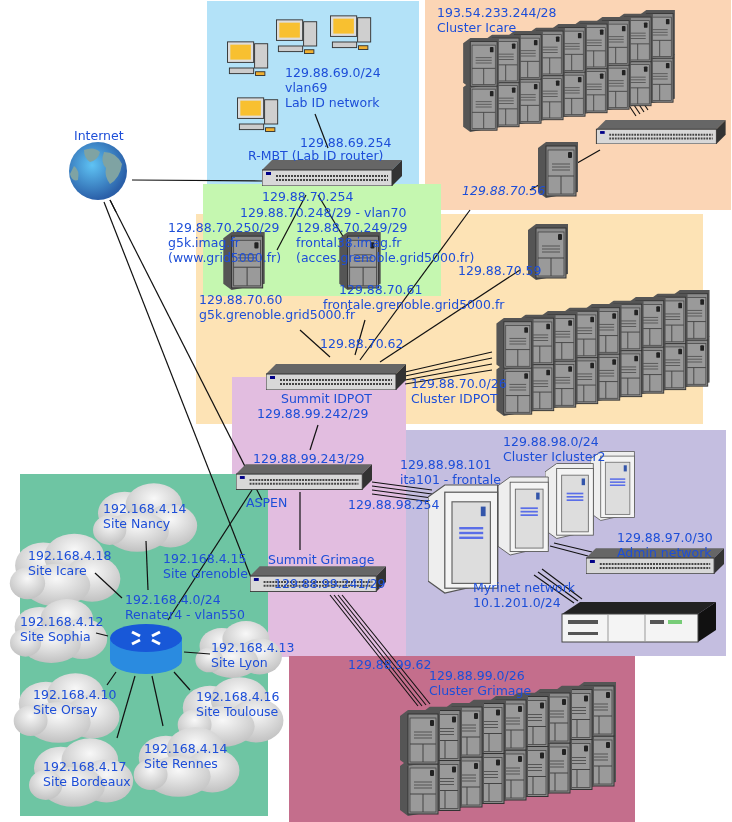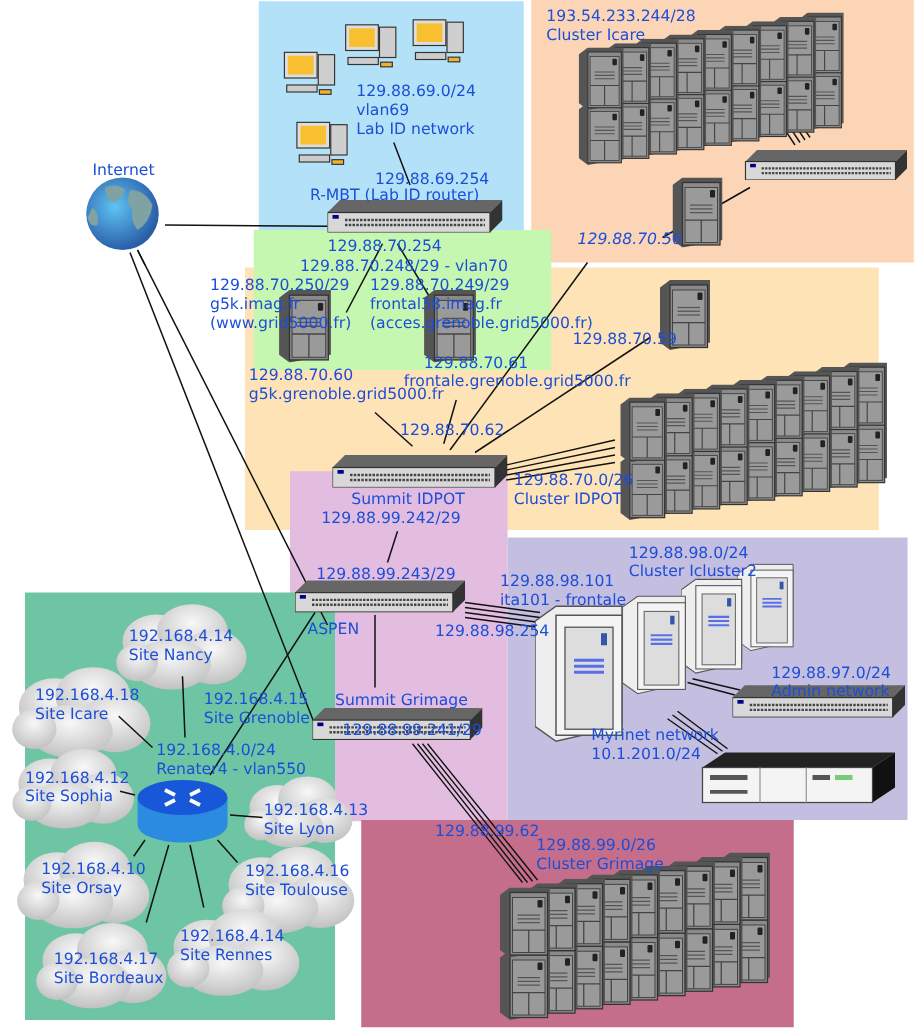--- a/index.html
+++ b/index.html
@@ -313,21 +313,21 @@
 
 <div class="lbl" style="left:400px;top:457px;">
   <div>129.88.98.101</div>
   <div>ita101 - frontale</div>
 </div>
 <div class="lbl" style="left:503px;top:434px;">
   <div>129.88.98.0/24</div>
   <div>Cluster Icluster2</div>
 </div>
 <div class="lbl" style="left:617px;top:530px;">
-  <div>129.88.97.0/24</div>
+  <div>129.88.97.0/30</div>
   <div>Admin network</div>
 </div>
 <div class="lbl" style="left:473px;top:580px;">
   <div>Myrinet network</div>
   <div>10.1.201.0/24</div>
 </div>
 
 <div class="lbl" style="left:348px;top:657px;">129.88.99.62</div>
 <div class="lbl" style="left:429px;top:668px;">
   <div>129.88.99.0/26</div>

